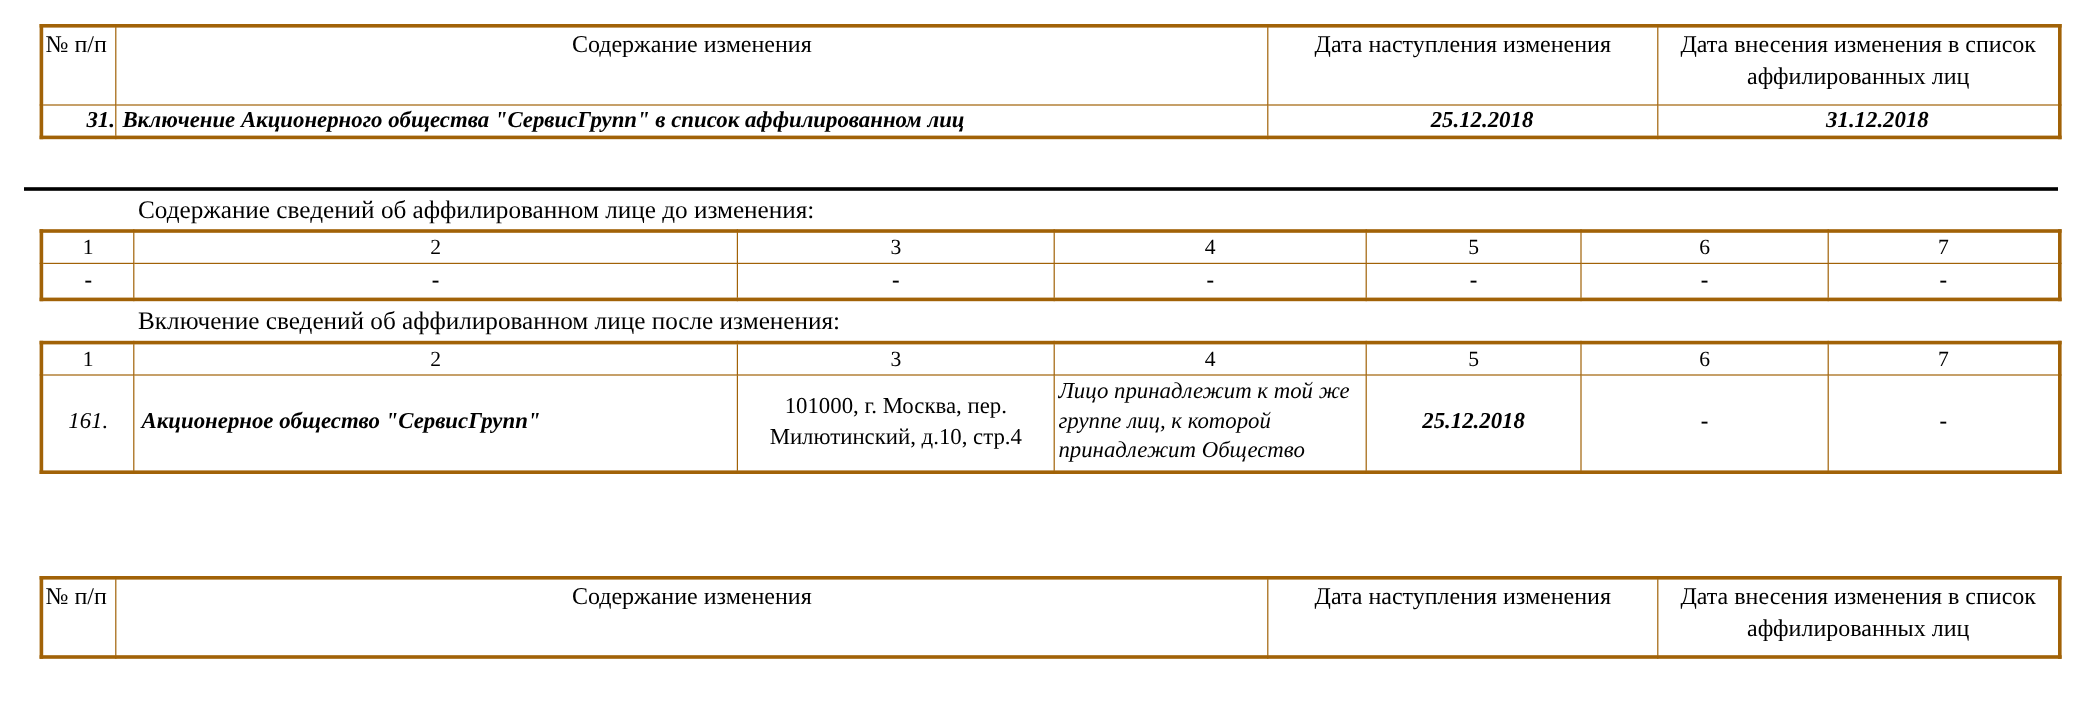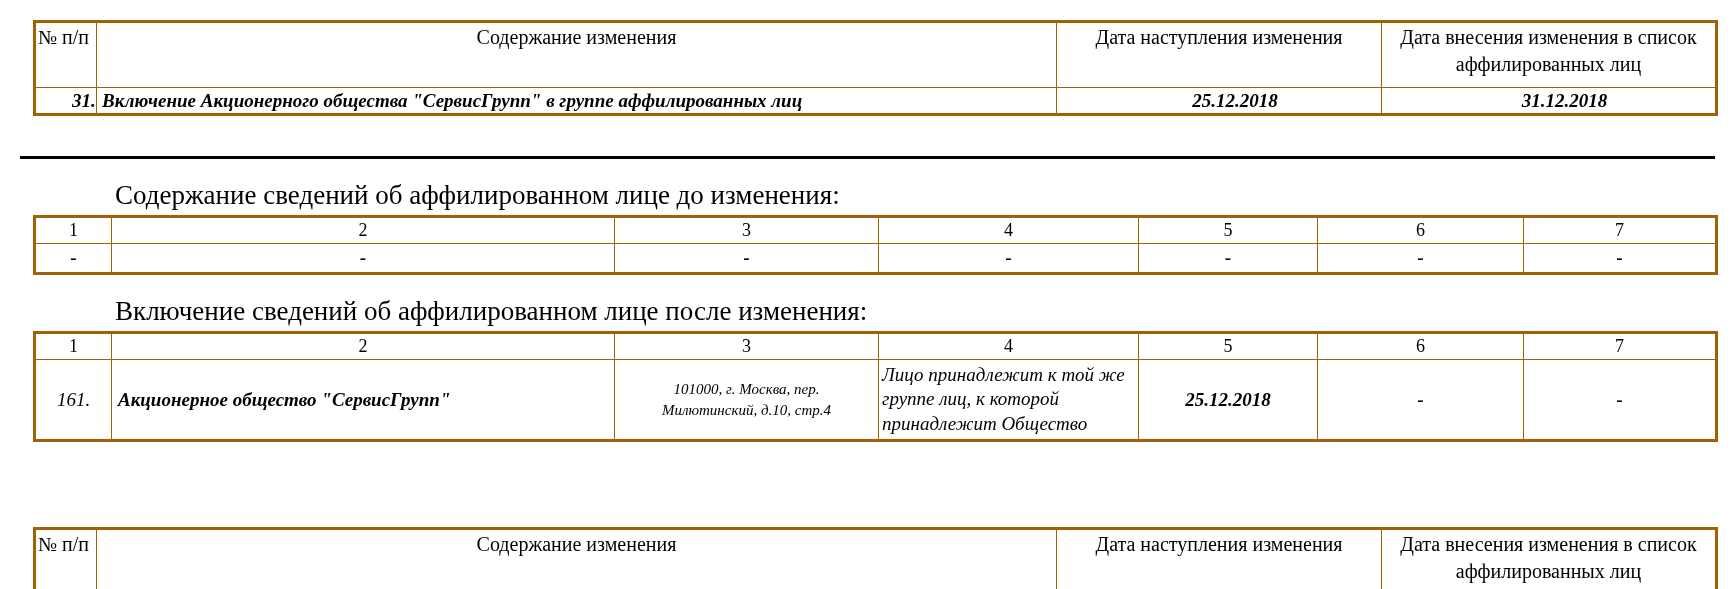--- a/index.html
+++ b/index.html
@@ -26,35 +26,35 @@
   .chg .data-row { height:27px; }
   .chg .data-row td { font-weight:bold; font-style:italic; font-size:19px; text-align:center;padding-left:36px; }
   .chg .data-row td.content { text-align:left; padding-left:5px; }
 
   .rule {
     margin:40px 0 0 20px;
     width:1695px;
     border-top:3px solid #000;
   }
   .section-label {
-    font-size:27px;
-    margin:19px 0 2px 115px;
+    font-size:21px;
+    margin:3px 0 2px 115px;
     line-height:1.3;
   }
 
   
   .det th { font-size:18px; text-align:center; }
   .det .hdr-row { height:27px; }
   .det td { font-size:19px; text-align:center; }
   .det.before .data-row { height:30px; }
   .det.before .data-row td { font-weight:bold; }
   .det.after .data-row { height:81px; }
   .det.after td.cell-num { font-weight:normal; font-style:italic; }
   .det.after td.cell-name { font-weight:bold; font-style:italic; text-align:left; padding-left:6px; }
-  .det.after td.cell-addr { font-style:italic; font-size:15px; padding:2px 26px; line-height:1.35; }
+  .det.after td.cell-addr { font-size:19px; padding:2px 26px; line-height:1.35; }
   .det.after td.cell-basis { font-style:italic; font-size:19px; text-align:left; padding:2px 3px; line-height:1.3;margin-left:20px; }
   .det.after td.cell-date { font-weight:bold; font-style:italic; }
   .det.after td.cell-dash { font-weight:bold; }
 
   .t4 { margin-top:85px; }
 </style>
 </head>
 <body>
 
 <div class="page">
@@ -68,21 +68,21 @@
       </colgroup>
     <tbody>
         <tr class="hdr-row">
       <th class="numhdr">№ п/п</th>
       <th>Содержание изменения</th>
       <th>Дата наступления изменения</th>
       <th>Дата внесения изменения в список аффилированных лиц</th>
     </tr>
     <tr class="data-row">
       <td>31.</td>
-      <td class="content">Включение Акционерного общества "СервисГрупп" в группе аффилированных лиц</td>
+      <td class="content">Включение Акционерного общества "СервисГрупп" в список аффилированном лиц</td>
       <td>25.12.2018</td>
       <td>31.12.2018</td>
     </tr>
   </tbody>
     </table>
 
   <div class="rule"></div>
 
   <div class="section-label">Содержание сведений об аффилированном лице до изменения:</div>
 

